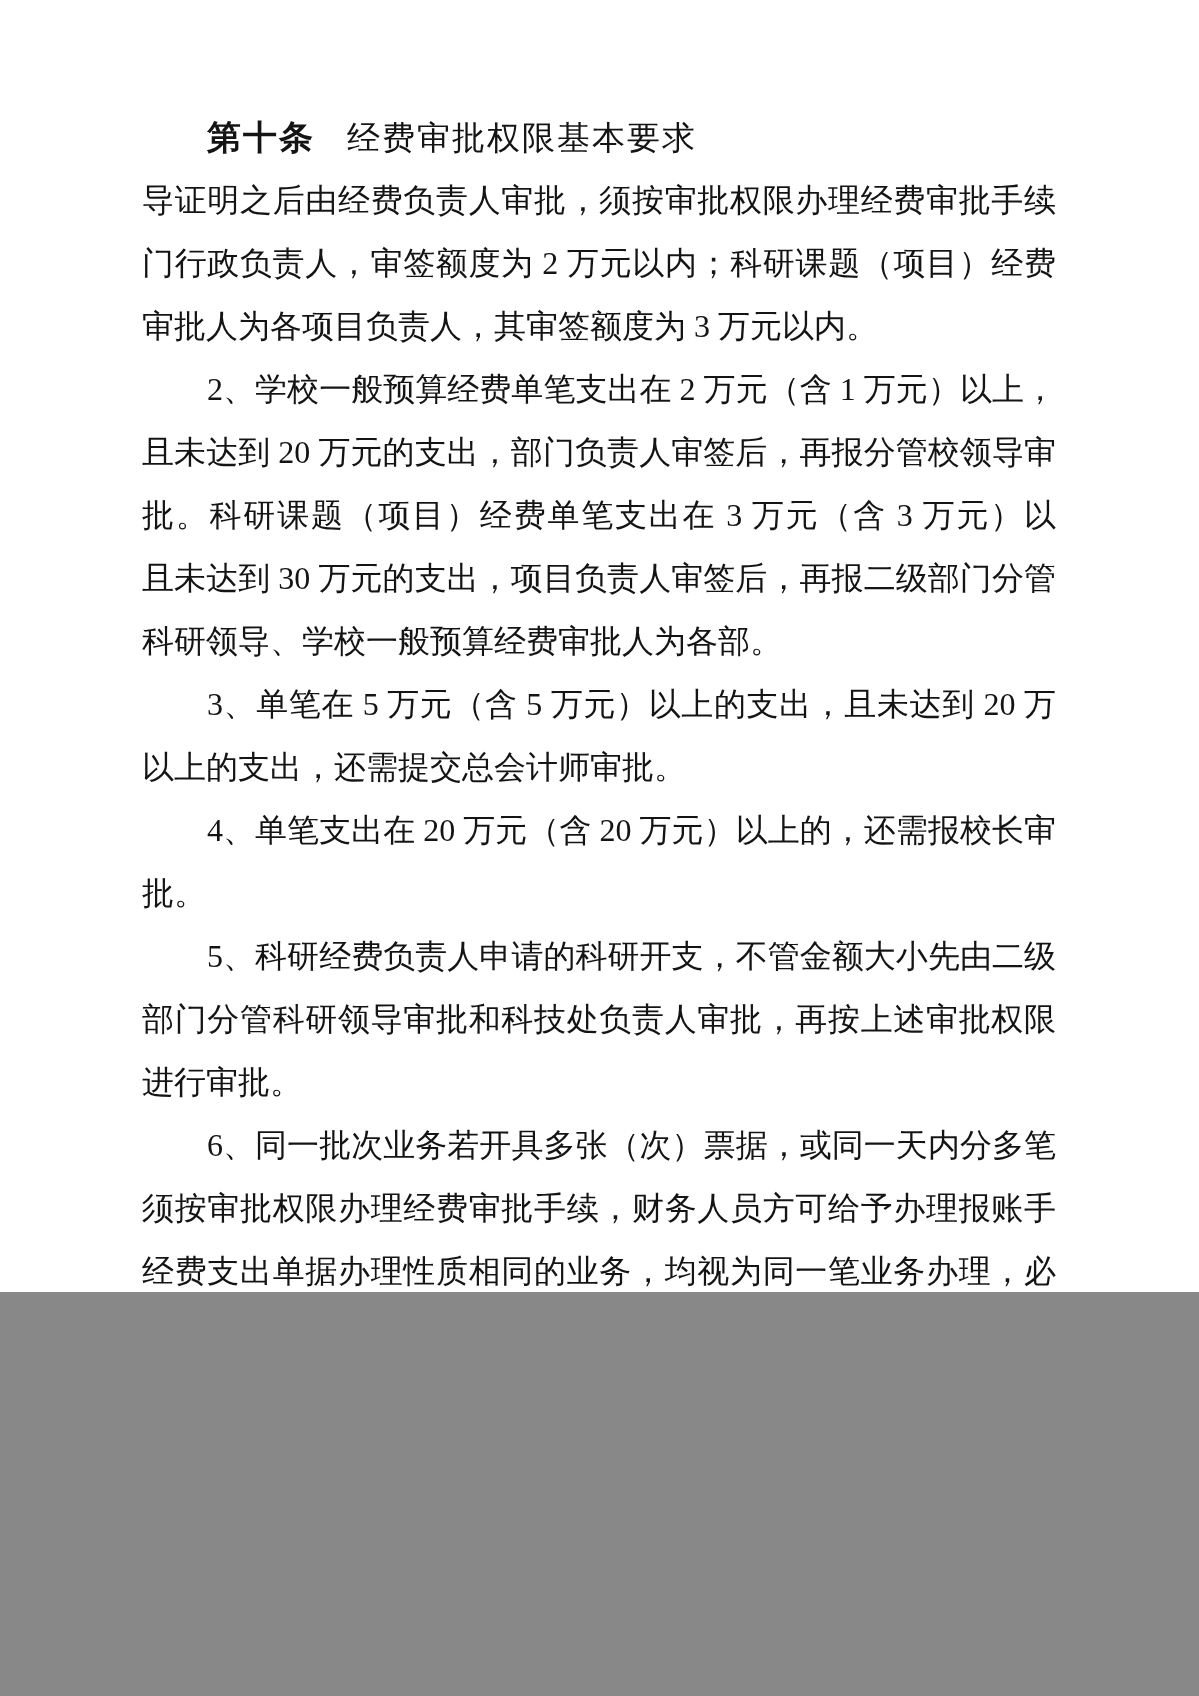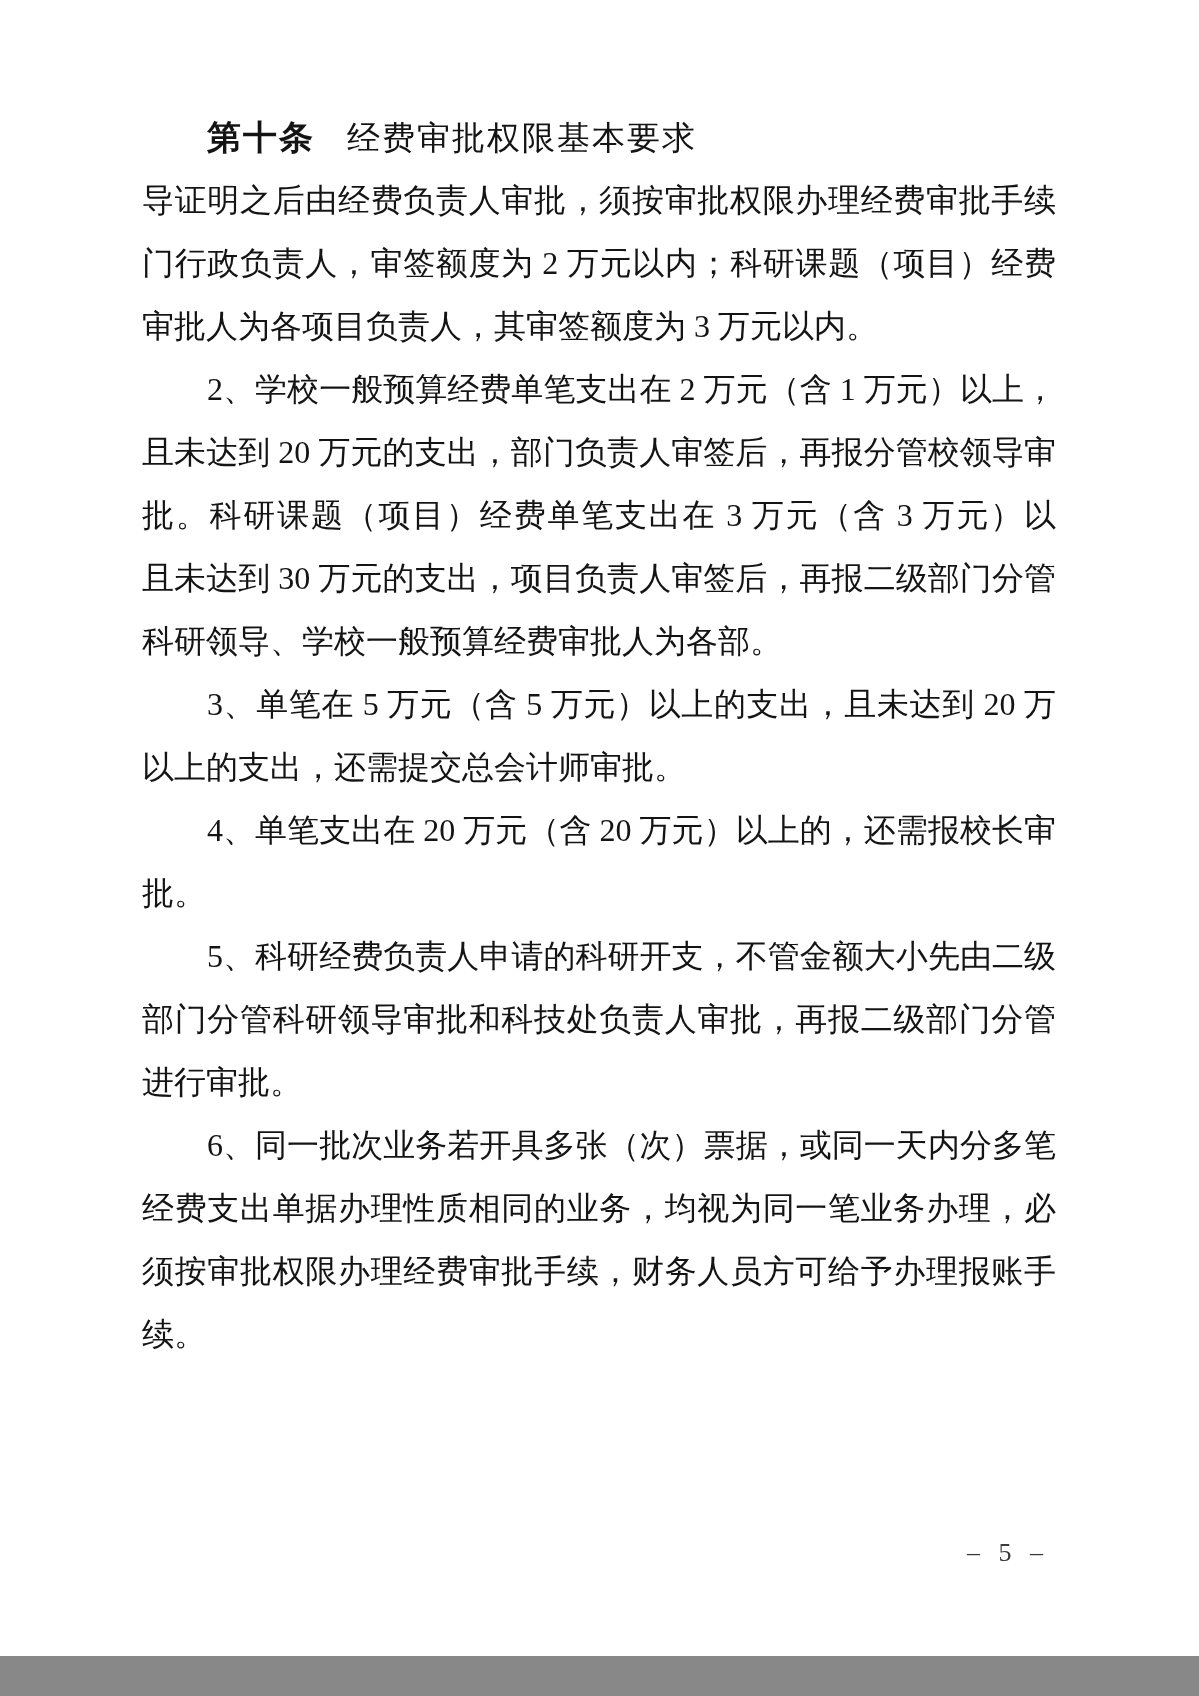--- a/index.html
+++ b/index.html
@@ -3,21 +3,21 @@
 <meta charset="utf-8">
 <style>
   html, body {
     margin: 0;
     padding: 0;
     background: #888;
   }
   .page {
     position: relative;
     width: 1199px;
-    height: 1656px;
+    height: 1292px;
     background: #ffffff;
     font-family: "Liberation Serif", serif;
     color: #141414;
     overflow: hidden;
     margin: 0 auto;
   }
   .content {
     position: absolute;
     left: 142px;
     top: 106px;
@@ -82,24 +82,24 @@
     <div class="line just">且未达到 30 万元的支出，项目负责人审签后，再报二级部门分管</div>
     <div class="line">科研领导、学校一般预算经费审批人为各部。</div>
 
     <div class="line just indent">3、单笔在 5 万元（含 5 万元）以上的支出，且未达到 20 万</div>
     <div class="line">以上的支出，还需提交总会计师审批。</div>
 
     <div class="line just indent">4、单笔支出在 20 万元（含 20 万元）以上的，还需报校长审</div>
     <div class="line">批。</div>
 
     <div class="line just indent">5、科研经费负责人申请的科研开支，不管金额大小先由二级</div>
-    <div class="line just">部门分管科研领导审批和科技处负责人审批，再报二级部门分管</div>
+    <div class="line just">部门分管科研领导审批和科技处负责人审批，再按上述审批权限</div>
     <div class="line">进行审批。</div>
 
     <div class="line just indent">6、同一批次业务若开具多张（次）票据，或同一天内分多笔</div>
+    <div class="line just">须按审批权限办理经费审批手续，财务人员方可给予办理报账手</div>
     <div class="line just">经费支出单据办理性质相同的业务，均视为同一笔业务办理，必</div>
-    <div class="line just">须按审批权限办理经费审批手续，财务人员方可给予办理报账手</div>
     <div class="line">续。</div>
 
   </div>
 
   <div class="footer">– 5 –</div>
 </div>
 
 </body></html>

